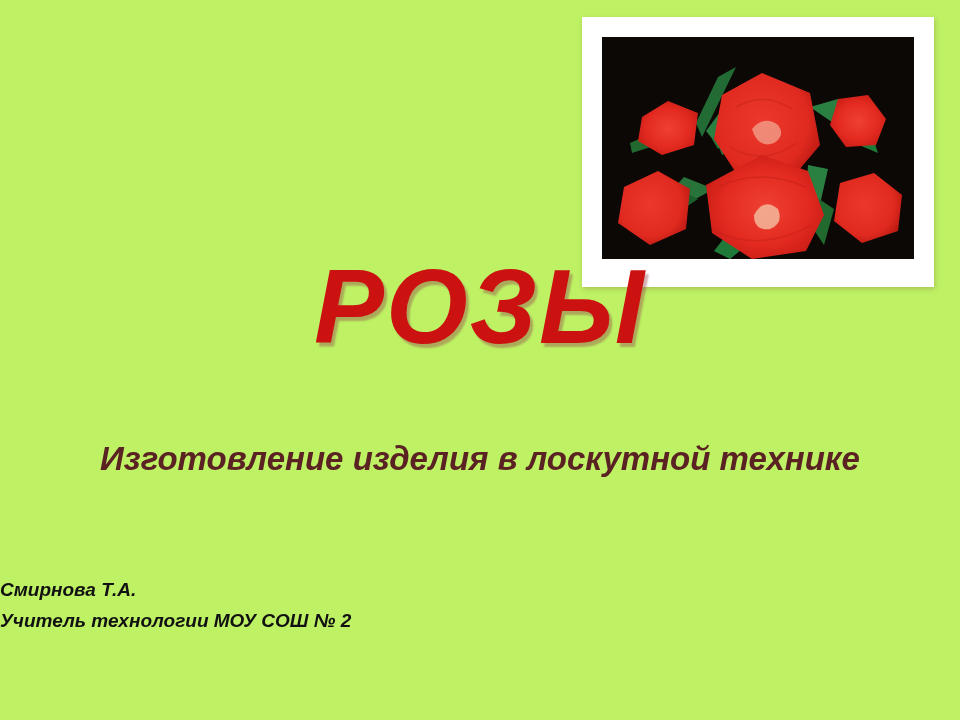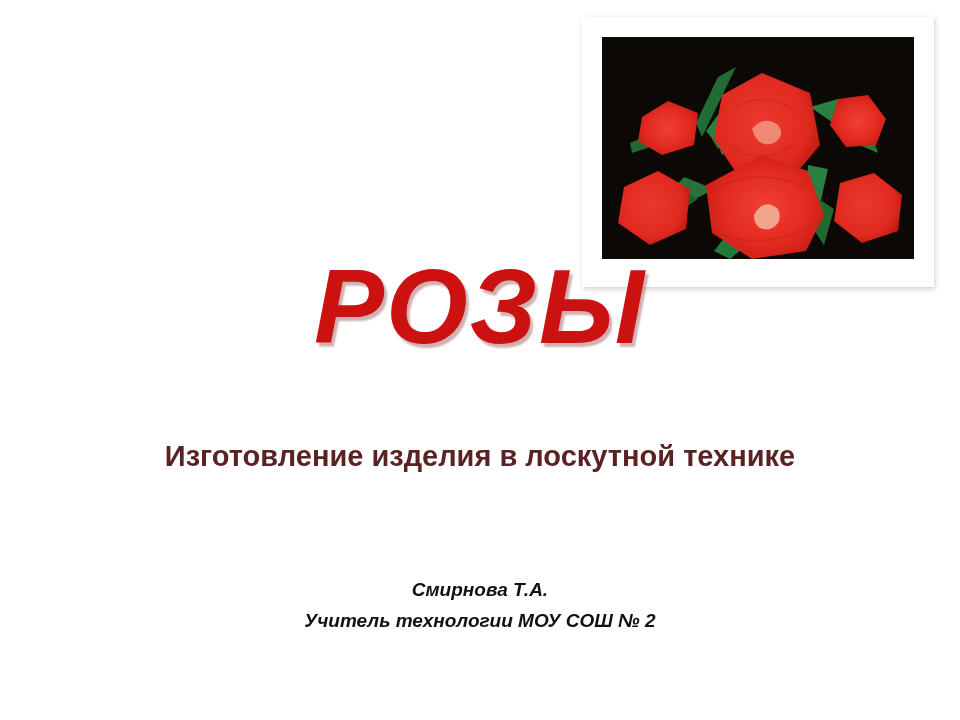--- a/index.html
+++ b/index.html
@@ -10,21 +10,21 @@
     width: 960px;
     height: 720px;
     overflow: hidden;
     background: #e3b6b6;
     font-family: "Liberation Sans", sans-serif;
   }
   #slide {
     position: relative;
     width: 960px;
     height: 720px;
-    background: #ffffff;
+    background: #bef264;
   }
 
   
   #photo-frame {
     position: absolute;
     left: 582px;
     top: 17px;
     width: 352px;
     height: 270px;
     background: #ffffff;
@@ -64,33 +64,33 @@
   }
 
   
   #subtitle {
     position: absolute;
     left: 0;
     top: 440px;
     width: 960px;
     text-align: center;
     font-family: "Liberation Sans", sans-serif;
-    font-size: 29px;
+    font-size: 33px;
     font-weight: bold;
+    font-style: italic;
     color: #5a2222;
     white-space: nowrap;
   }
 
   
   #author-block {
     position: absolute;
     left: 0;
     top: 574px;
     width: 960px;
-    text-align: center;
   }
   #author-block .author-line {
     font-family: "Liberation Sans", sans-serif;
     font-size: 19px;
     font-weight: bold;
     font-style: italic;
     color: #111111;
     line-height: 31px;
     white-space: nowrap;
   }

